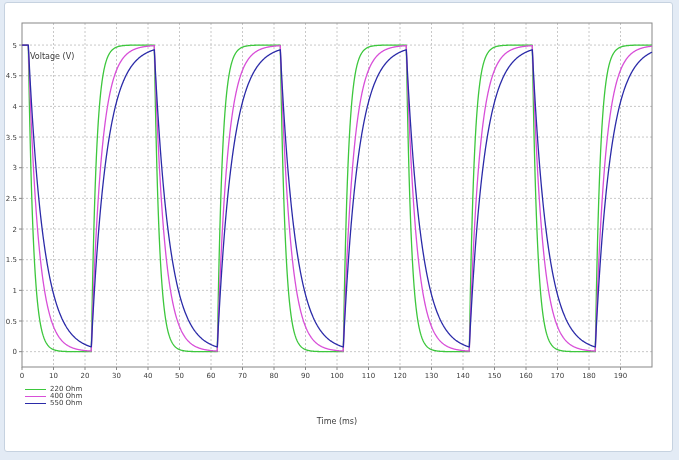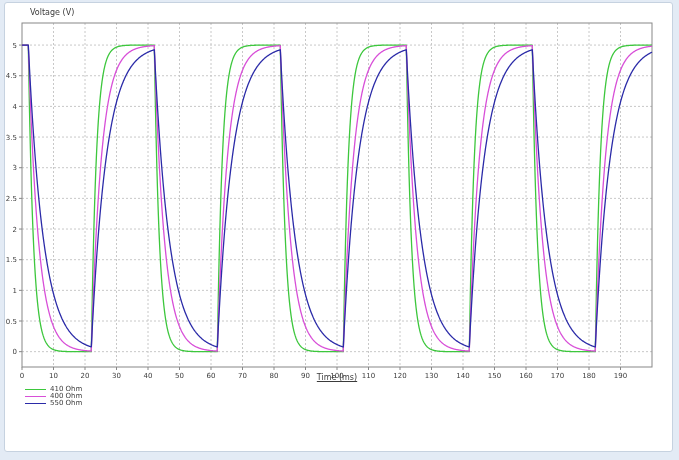--- a/index.html
+++ b/index.html
@@ -16,23 +16,24 @@
     background: #ffffff;
     border: 1px solid #c6d2e0;
     border-radius: 3px;
   }
   #plot-svg { position: absolute; left: 0; top: 0; }
   .axis-label {
     position: absolute;
     font-size: 8px;
     color: #3b3b3b;
     white-space: nowrap;
+    margin-top: 44px;
   }
   #ylabel { left: 30px; top: 8px; }
-  #xlabel { left: 337px; top: 373px; transform: translateX(-50%); text-decoration: underline; }
+  #xlabel { left: 337px; top: 373px; transform: translateX(-50%); }
   .legend {
     position: absolute;
     left: 25px; top: 386px;
   }
   .legend-row {
     display: flex; align-items: center;
     height: 7px; gap: 4px;
   }
   .legend-swatch { width: 21px; height: 1px; background: #999; }
   .legend-label { font-size: 7px; color: #3b3b3b; line-height: 7px; }
@@ -149,21 +150,21 @@
       <polyline points="22.00,45.07 22.32,45.07 22.63,45.07 22.95,45.07 23.26,45.07 23.57,45.07 23.89,45.07 24.20,45.07 24.52,45.07 24.84,45.07 25.15,45.07 25.46,45.07 25.78,45.07 26.09,45.07 26.41,45.07 26.73,45.07 27.04,45.07 27.36,45.07 27.67,45.07 27.98,45.07 28.30,45.07 28.62,51.40 28.93,57.59 29.25,63.65 29.56,69.59 29.88,75.40 30.19,81.10 30.51,86.68 30.82,92.14 31.14,97.49 31.45,102.73 31.77,107.87 32.08,112.89 32.40,117.82 32.71,122.64 33.03,127.36 33.34,131.99 33.66,136.51 33.97,140.95 34.29,145.30 34.60,149.55 34.92,153.72 35.23,157.80 35.55,161.80 35.86,165.71 36.17,169.54 36.49,173.30 36.80,176.98 37.12,180.58 37.43,184.11 37.75,187.56 38.06,190.95 38.38,194.26 38.69,197.50 39.01,200.68 39.32,203.80 39.64,206.84 39.95,209.83 40.27,212.76 40.58,215.62 40.90,218.42 41.21,221.17 41.53,223.86 41.84,226.50 42.16,229.08 42.47,231.61 42.79,234.08 43.10,236.51 43.42,238.88 43.73,241.21 44.05,243.48 44.36,245.71 44.68,247.90 44.99,250.04 45.31,252.13 45.62,254.19 45.94,256.20 46.25,258.16 46.57,260.09 46.88,261.98 47.20,263.83 47.51,265.64 47.83,267.41 48.14,269.15 48.46,270.85 48.77,272.52 49.09,274.15 49.40,275.75 49.72,277.31 50.03,278.85 50.35,280.35 50.66,281.82 50.98,283.26 51.29,284.67 51.61,286.05 51.92,287.40 52.24,288.73 52.55,290.03 52.87,291.30 53.18,292.54 53.50,293.76 53.81,294.96 54.13,296.13 54.44,297.27 54.76,298.39 55.07,299.49 55.39,300.57 55.70,301.62 56.02,302.65 56.33,303.66 56.65,304.65 56.96,305.62 57.28,306.57 57.59,307.50 57.91,308.41 58.22,309.30 58.54,310.18 58.85,311.03 59.17,311.87 59.48,312.69 59.80,313.49 60.11,314.28 60.43,315.05 60.74,315.81 61.06,316.55 61.37,317.27 61.69,317.98 62.00,318.68 62.32,319.36 62.63,320.02 62.95,320.67 63.26,321.31 63.58,321.94 63.89,322.55 64.21,323.15 64.52,323.74 64.84,324.32 65.15,324.88 65.47,325.43 65.78,325.97 66.10,326.50 66.41,327.02 66.73,327.53 67.04,328.03 67.36,328.52 67.67,328.99 67.99,329.46 68.30,329.92 68.62,330.37 68.93,330.81 69.25,331.24 69.56,331.66 69.88,332.07 70.19,332.47 70.51,332.87 70.82,333.26 71.14,333.64 71.45,334.01 71.77,334.37 72.08,334.73 72.40,335.08 72.71,335.42 73.03,335.76 73.34,336.08 73.66,336.41 73.97,336.72 74.29,337.03 74.60,337.33 74.92,337.63 75.23,337.92 75.55,338.20 75.86,338.48 76.18,338.75 76.49,339.02 76.81,339.28 77.12,339.53 77.44,339.78 77.75,340.03 78.07,340.27 78.38,340.50 78.70,340.73 79.01,340.96 79.33,341.18 79.64,341.40 79.96,341.61 80.27,341.81 80.59,342.02 80.90,342.22 81.22,342.41 81.53,342.60 81.85,342.79 82.17,342.97 82.48,343.15 82.80,343.33 83.11,343.50 83.43,343.67 83.74,343.83 84.06,343.99 84.37,344.15 84.69,344.31 85.00,344.46 85.32,344.61 85.63,344.75 85.95,344.90 86.26,345.04 86.58,345.17 86.89,345.31 87.21,345.44 87.52,345.57 87.84,345.69 88.15,345.82 88.47,345.94 88.78,346.05 89.10,346.17 89.41,346.28 89.73,346.39 90.04,346.50 90.36,346.61 90.67,346.71 90.99,346.82 91.30,346.92 91.62,340.69 91.93,334.60 92.25,328.63 92.56,322.78 92.88,317.06 93.19,311.45 93.51,305.96 93.82,300.58 94.14,295.31 94.45,290.15 94.77,285.10 95.08,280.15 95.40,275.30 95.71,270.56 96.03,265.91 96.34,261.35 96.66,256.89 96.97,252.53 97.29,248.25 97.60,244.06 97.92,239.96 98.23,235.94 98.55,232.01 98.86,228.15 99.18,224.38 99.49,220.68 99.81,217.06 100.12,213.51 100.44,210.04 100.75,206.64 101.07,203.31 101.38,200.05 101.70,196.85 102.01,193.72 102.33,190.66 102.64,187.65 102.96,184.72 103.27,181.84 103.59,179.02 103.90,176.25 104.22,173.55 104.53,170.90 104.85,168.31 105.16,165.77 105.48,163.28 105.79,160.84 106.11,158.45 106.42,156.12 106.74,153.83 107.05,151.58 107.37,149.39 107.68,147.24 108.00,145.13 108.31,143.07 108.63,141.05 108.94,139.07 109.26,137.13 109.57,135.23 109.89,133.37 110.20,131.55 110.52,129.77 110.83,128.02 111.15,126.31 111.46,124.64 111.78,123.00 112.09,121.39 112.41,119.82 112.72,118.28 113.04,116.77 113.35,115.29 113.67,113.84 113.98,112.42 114.30,111.04 114.61,109.68 114.93,108.34 115.24,107.04 115.56,105.76 115.87,104.51 116.19,103.29 116.50,102.09 116.82,100.91 117.13,99.76 117.45,98.63 117.76,97.53 118.08,96.45 118.39,95.39 118.71,94.35 119.02,93.33 119.34,92.34 119.65,91.36 119.97,90.41 120.28,89.47 120.60,88.56 120.91,87.66 121.23,86.78 121.54,85.92 121.86,85.08 122.17,84.26 122.49,83.45 122.80,82.66 123.12,81.88 123.43,81.12 123.75,80.38 124.06,79.65 124.38,78.94 124.69,78.24 125.01,77.56 125.32,76.89 125.64,76.23 125.95,75.59 126.27,74.96 126.58,74.35 126.90,73.74 127.21,73.15 127.53,72.57 127.84,72.00 128.16,71.45 128.47,70.91 128.79,70.37 129.10,69.85 129.42,69.34 129.73,68.84 130.05,68.35 130.36,67.87 130.68,67.40 130.99,66.94 131.31,66.49 131.62,66.05 131.94,65.62 132.25,65.19 132.57,64.78 132.88,64.37 133.20,63.97 133.51,63.58 133.83,63.20 134.14,62.83 134.46,62.46 134.77,62.10 135.09,61.75 135.40,61.41 135.72,61.07 136.03,60.74 136.35,60.42 136.66,60.10 136.98,59.79 137.29,59.49 137.61,59.19 137.92,58.90 138.24,58.62 138.55,58.34 138.87,58.06 139.18,57.80 139.50,57.53 139.81,57.28 140.13,57.02 140.44,56.78 140.76,56.54 141.07,56.30 141.39,56.07 141.70,55.84 142.02,55.62 142.33,55.40 142.65,55.19 142.96,54.98 143.28,54.78 143.59,54.58 143.91,54.38 144.22,54.19 144.54,54.00 144.85,53.82 145.17,53.64 145.48,53.46 145.80,53.29 146.11,53.12 146.43,52.95 146.74,52.79 147.06,52.63 147.37,52.48 147.69,52.32 148.00,52.17 148.32,52.03 148.63,51.88 148.95,51.74 149.26,51.61 149.58,51.47 149.89,51.34 150.21,51.21 150.52,51.08 150.84,50.96 151.15,50.84 151.47,50.72 151.78,50.60 152.10,50.49 152.41,50.38 152.73,50.27 153.04,50.16 153.36,50.06 153.67,49.95 153.99,49.85 154.30,49.75 154.62,55.98 154.93,62.08 155.25,68.05 155.56,73.89 155.88,79.62 156.19,85.23 156.51,90.72 156.82,96.10 157.14,101.37 157.45,106.53 157.77,111.59 158.08,116.54 158.40,121.39 158.71,126.13 159.03,130.78 159.34,135.34 159.66,139.80 159.97,144.17 160.29,148.45 160.60,152.64 160.92,156.74 161.23,160.76 161.55,164.69 161.86,168.55 162.18,172.32 162.49,176.02 162.81,179.64 163.12,183.19 163.44,186.66 163.75,190.07 164.07,193.40 164.38,196.66 164.70,199.86 165.01,202.99 165.33,206.05 165.64,209.06 165.96,212.00 166.27,214.88 166.59,217.70 166.90,220.46 167.22,223.16 167.53,225.81 167.85,228.41 168.16,230.95 168.48,233.44 168.79,235.88 169.11,238.26 169.42,240.60 169.74,242.89 170.05,245.13 170.37,247.33 170.68,249.48 171.00,251.59 171.31,253.65 171.63,255.67 171.94,257.65 172.26,259.59 172.57,261.49 172.89,263.35 173.20,265.17 173.52,266.95 173.83,268.70 174.15,270.41 174.46,272.09 174.78,273.73 175.09,275.33 175.41,276.91 175.72,278.45 176.04,279.96 176.35,281.44 176.67,282.89 176.98,284.30 177.30,285.69 177.61,287.05 177.93,288.39 178.24,289.69 178.56,290.97 178.87,292.22 179.19,293.45 179.50,294.65 179.82,295.82 180.13,296.97 180.45,298.10 180.76,299.21 181.08,300.29 181.39,301.35 181.71,302.38 182.02,303.40 182.34,304.40 182.65,305.37 182.97,306.32 183.28,307.26 183.60,308.18 183.91,309.07 184.23,309.95 184.54,310.81 184.86,311.65 185.17,312.48 185.49,313.29 185.80,314.08 186.12,314.85 186.43,315.61 186.75,316.36 187.06,317.08 187.38,317.80 187.69,318.49 188.01,319.18 188.32,319.85 188.64,320.50 188.95,321.15 189.27,321.78 189.58,322.39 189.90,323.00 190.21,323.59 190.53,324.17 190.84,324.73 191.16,325.29 191.47,325.83 191.79,326.37 192.10,326.89 192.42,327.40 192.73,327.90 193.05,328.39 193.36,328.87 193.68,329.34 193.99,329.80 194.31,330.25 194.62,330.69 194.94,331.12 195.25,331.55 195.57,331.96 195.88,332.37 196.20,332.77 196.51,333.16 196.83,333.54 197.14,333.91 197.46,334.28 197.77,334.64 198.09,334.99 198.40,335.33 198.72,335.67 199.03,336.00 199.35,336.32 199.66,336.64 199.98,336.95 200.29,337.25 200.61,337.55 200.92,337.84 201.24,338.13 201.55,338.40 201.87,338.68 202.18,338.95 202.50,339.21 202.81,339.47 203.13,339.72 203.44,339.96 203.76,340.21 204.07,340.44 204.39,340.67 204.70,340.90 205.02,341.12 205.33,341.34 205.65,341.55 205.96,341.76 206.28,341.97 206.59,342.17 206.91,342.36 207.22,342.55 207.54,342.74 207.85,342.93 208.17,343.11 208.48,343.28 208.80,343.46 209.11,343.62 209.43,343.79 209.74,343.95 210.06,344.11 210.37,344.27 210.69,344.42 211.00,344.57 211.32,344.72 211.63,344.86 211.95,345.00 212.26,345.14 212.58,345.27 212.89,345.40 213.21,345.53 213.52,345.66 213.84,345.78 214.15,345.91 214.47,346.02 214.78,346.14 215.10,346.25 215.41,346.37 215.73,346.48 216.04,346.58 216.36,346.69 216.67,346.79 216.99,346.89 217.30,346.99 217.62,340.76 217.93,334.67 218.25,328.70 218.56,322.85 218.88,317.12 219.19,311.51 219.51,306.02 219.82,300.64 220.14,295.37 220.45,290.21 220.77,285.16 221.08,280.21 221.40,275.36 221.71,270.61 222.03,265.96 222.34,261.41 222.66,256.95 222.97,252.58 223.29,248.30 223.60,244.11 223.92,240.01 224.23,235.99 224.55,232.05 224.86,228.20 225.18,224.42 225.49,220.72 225.81,217.10 226.12,213.55 226.44,210.08 226.75,206.68 227.07,203.35 227.38,200.08 227.70,196.89 228.01,193.76 228.33,190.69 228.64,187.69 228.96,184.75 229.27,181.87 229.59,179.05 229.90,176.29 230.22,173.58 230.53,170.93 230.85,168.34 231.16,165.80 231.48,163.31 231.79,160.87 232.11,158.48 232.42,156.14 232.74,153.85 233.05,151.61 233.37,149.41 233.68,147.26 234.00,145.16 234.31,143.09 234.63,141.07 234.94,139.09 235.26,137.15 235.57,135.26 235.89,133.40 236.20,131.57 236.52,129.79 236.83,128.04 237.15,126.33 237.46,124.66 237.78,123.02 238.09,121.41 238.41,119.84 238.72,118.30 239.04,116.79 239.35,115.31 239.67,113.86 239.98,112.44 240.30,111.05 240.61,109.69 240.93,108.36 241.24,107.05 241.56,105.78 241.87,104.53 242.19,103.30 242.50,102.10 242.82,100.92 243.13,99.77 243.45,98.64 243.76,97.54 244.08,96.46 244.39,95.40 244.71,94.36 245.02,93.34 245.34,92.35 245.65,91.37 245.97,90.42 246.28,89.49 246.60,88.57 246.91,87.67 247.23,86.79 247.54,85.93 247.86,85.09 248.17,84.27 248.49,83.46 248.80,82.67 249.12,81.89 249.43,81.13 249.75,80.39 250.06,79.66 250.38,78.95 250.69,78.25 251.01,77.57 251.32,76.90 251.64,76.24 251.95,75.60 252.27,74.97 252.58,74.35 252.90,73.75 253.21,73.16 253.53,72.58 253.84,72.01 254.16,71.46 254.47,70.91 254.79,70.38 255.10,69.86 255.42,69.35 255.73,68.85 256.05,68.36 256.36,67.88 256.68,67.41 256.99,66.95 257.31,66.49 257.62,66.05 257.94,65.62 258.25,65.20 258.57,64.78 258.88,64.38 259.19,63.98 259.51,63.59 259.82,63.21 260.14,62.83 260.45,62.47 260.77,62.11 261.08,61.76 261.40,61.41 261.71,61.08 262.03,60.75 262.34,60.42 262.66,60.11 262.97,59.80 263.29,59.49 263.60,59.20 263.92,58.90 264.23,58.62 264.55,58.34 264.86,58.07 265.18,57.80 265.49,57.54 265.81,57.28 266.12,57.03 266.44,56.78 266.75,56.54 267.07,56.30 267.38,56.07 267.70,55.85 268.01,55.62 268.33,55.41 268.64,55.19 268.96,54.98 269.27,54.78 269.59,54.58 269.90,54.38 270.22,54.19 270.53,54.00 270.85,53.82 271.16,53.64 271.48,53.46 271.79,53.29 272.11,53.12 272.42,52.95 272.74,52.79 273.05,52.63 273.37,52.48 273.68,52.32 274.00,52.18 274.31,52.03 274.63,51.89 274.94,51.75 275.26,51.61 275.57,51.47 275.89,51.34 276.20,51.21 276.52,51.09 276.83,50.96 277.15,50.84 277.46,50.72 277.78,50.60 278.09,50.49 278.41,50.38 278.72,50.27 279.04,50.16 279.35,50.06 279.67,49.95 279.98,49.85 280.30,49.76 280.61,55.98 280.93,62.08 281.24,68.05 281.56,73.90 281.87,79.62 282.19,85.23 282.50,90.72 282.82,96.11 283.13,101.37 283.45,106.53 283.76,111.59 284.08,116.54 284.39,121.39 284.71,126.13 285.02,130.78 285.34,135.34 285.65,139.80 285.97,144.17 286.28,148.45 286.60,152.64 286.91,156.74 287.23,160.76 287.54,164.69 287.86,168.55 288.17,172.33 288.49,176.02 288.80,179.64 289.12,183.19 289.43,186.66 289.75,190.07 290.06,193.40 290.38,196.66 290.69,199.86 291.01,202.99 291.32,206.05 291.64,209.06 291.95,212.00 292.27,214.88 292.58,217.70 292.90,220.46 293.21,223.16 293.53,225.81 293.84,228.41 294.16,230.95 294.47,233.44 294.79,235.88 295.10,238.26 295.42,240.60 295.73,242.89 296.05,245.13 296.36,247.33 296.68,249.48 296.99,251.59 297.31,253.65 297.62,255.67 297.94,257.65 298.25,259.59 298.57,261.49 298.88,263.35 299.20,265.17 299.51,266.95 299.83,268.70 300.14,270.41 300.46,272.09 300.77,273.73 301.09,275.33 301.40,276.91 301.72,278.45 302.03,279.96 302.35,281.44 302.66,282.89 302.98,284.30 303.29,285.69 303.61,287.05 303.92,288.39 304.24,289.69 304.55,290.97 304.87,292.22 305.18,293.45 305.50,294.65 305.81,295.82 306.13,296.97 306.44,298.10 306.76,299.21 307.07,300.29 307.39,301.35 307.70,302.38 308.02,303.40 308.33,304.40 308.65,305.37 308.96,306.32 309.28,307.26 309.59,308.18 309.91,309.07 310.22,309.95 310.54,310.81 310.85,311.65 311.17,312.48 311.48,313.29 311.80,314.08 312.11,314.85 312.43,315.61 312.74,316.36 313.06,317.08 313.37,317.80 313.69,318.49 314.00,319.18 314.32,319.85 314.63,320.50 314.95,321.15 315.26,321.78 315.58,322.39 315.89,323.00 316.21,323.59 316.52,324.17 316.84,324.73 317.15,325.29 317.47,325.83 317.78,326.37 318.10,326.89 318.41,327.40 318.73,327.90 319.04,328.39 319.36,328.87 319.67,329.34 319.99,329.80 320.30,330.25 320.62,330.69 320.93,331.12 321.25,331.55 321.56,331.96 321.88,332.37 322.19,332.77 322.51,333.16 322.82,333.54 323.14,333.91 323.45,334.28 323.77,334.64 324.08,334.99 324.40,335.33 324.71,335.67 325.03,336.00 325.34,336.32 325.66,336.64 325.97,336.95 326.29,337.25 326.60,337.55 326.92,337.84 327.23,338.13 327.55,338.41 327.86,338.68 328.18,338.95 328.49,339.21 328.81,339.47 329.12,339.72 329.44,339.96 329.75,340.21 330.07,340.44 330.38,340.67 330.70,340.90 331.01,341.12 331.33,341.34 331.64,341.55 331.96,341.76 332.27,341.97 332.59,342.17 332.90,342.36 333.22,342.55 333.53,342.74 333.85,342.93 334.16,343.11 334.48,343.28 334.79,343.46 335.11,343.62 335.42,343.79 335.74,343.95 336.05,344.11 336.37,344.27 336.68,344.42 337.00,344.57 337.31,344.72 337.63,344.86 337.94,345.00 338.26,345.14 338.57,345.27 338.89,345.40 339.20,345.53 339.52,345.66 339.83,345.78 340.15,345.91 340.46,346.02 340.78,346.14 341.09,346.25 341.41,346.37 341.72,346.48 342.04,346.58 342.35,346.69 342.67,346.79 342.98,346.89 343.30,346.99 343.61,340.76 343.93,334.67 344.24,328.70 344.56,322.85 344.87,317.12 345.19,311.51 345.50,306.02 345.82,300.64 346.13,295.37 346.45,290.21 346.76,285.16 347.08,280.21 347.39,275.36 347.71,270.61 348.02,265.96 348.34,261.41 348.65,256.95 348.97,252.58 349.28,248.30 349.60,244.11 349.91,240.01 350.23,235.99 350.54,232.05 350.86,228.20 351.17,224.42 351.49,220.72 351.80,217.10 352.12,213.55 352.43,210.08 352.75,206.68 353.06,203.35 353.38,200.08 353.69,196.89 354.01,193.76 354.32,190.69 354.64,187.69 354.95,184.75 355.27,181.87 355.58,179.05 355.90,176.29 356.21,173.58 356.53,170.93 356.84,168.34 357.16,165.80 357.47,163.31 357.79,160.87 358.10,158.48 358.42,156.14 358.73,153.85 359.05,151.61 359.36,149.41 359.68,147.26 359.99,145.16 360.31,143.09 360.62,141.07 360.94,139.09 361.25,137.15 361.57,135.26 361.88,133.40 362.20,131.57 362.51,129.79 362.83,128.04 363.14,126.33 363.46,124.66 363.77,123.02 364.09,121.41 364.40,119.84 364.72,118.30 365.03,116.79 365.35,115.31 365.66,113.86 365.98,112.44 366.29,111.05 366.61,109.69 366.92,108.36 367.24,107.05 367.55,105.78 367.87,104.53 368.18,103.30 368.50,102.10 368.81,100.92 369.13,99.77 369.44,98.64 369.76,97.54 370.07,96.46 370.39,95.40 370.70,94.36 371.02,93.34 371.33,92.35 371.65,91.37 371.96,90.42 372.28,89.49 372.59,88.57 372.91,87.67 373.22,86.79 373.54,85.93 373.85,85.09 374.17,84.27 374.48,83.46 374.80,82.67 375.11,81.89 375.43,81.13 375.74,80.39 376.06,79.66 376.37,78.95 376.69,78.25 377.00,77.57 377.32,76.90 377.63,76.24 377.95,75.60 378.26,74.97 378.58,74.35 378.89,73.75 379.21,73.16 379.52,72.58 379.84,72.01 380.15,71.46 380.47,70.91 380.78,70.38 381.10,69.86 381.41,69.35 381.73,68.85 382.04,68.36 382.36,67.88 382.67,67.41 382.99,66.95 383.30,66.49 383.62,66.05 383.93,65.62 384.25,65.20 384.56,64.78 384.88,64.38 385.19,63.98 385.51,63.59 385.82,63.21 386.14,62.83 386.45,62.47 386.77,62.11 387.08,61.76 387.40,61.41 387.71,61.08 388.03,60.75 388.34,60.42 388.66,60.11 388.97,59.80 389.29,59.49 389.60,59.20 389.92,58.90 390.23,58.62 390.55,58.34 390.86,58.07 391.18,57.80 391.49,57.54 391.81,57.28 392.12,57.03 392.44,56.78 392.75,56.54 393.07,56.30 393.38,56.07 393.70,55.85 394.01,55.62 394.33,55.41 394.64,55.19 394.96,54.98 395.27,54.78 395.59,54.58 395.90,54.38 396.22,54.19 396.53,54.00 396.85,53.82 397.16,53.64 397.48,53.46 397.79,53.29 398.11,53.12 398.42,52.95 398.74,52.79 399.05,52.63 399.37,52.48 399.68,52.32 400.00,52.18 400.31,52.03 400.63,51.89 400.94,51.75 401.26,51.61 401.57,51.47 401.89,51.34 402.20,51.21 402.52,51.09 402.83,50.96 403.15,50.84 403.46,50.72 403.78,50.60 404.09,50.49 404.41,50.38 404.72,50.27 405.04,50.16 405.35,50.06 405.67,49.95 405.98,49.85 406.30,49.76 406.61,55.98 406.93,62.08 407.24,68.05 407.56,73.90 407.87,79.62 408.19,85.23 408.50,90.72 408.82,96.11 409.13,101.37 409.45,106.53 409.76,111.59 410.08,116.54 410.39,121.39 410.71,126.13 411.02,130.78 411.34,135.34 411.65,139.80 411.97,144.17 412.28,148.45 412.60,152.64 412.91,156.74 413.23,160.76 413.54,164.69 413.86,168.55 414.17,172.33 414.49,176.02 414.80,179.64 415.12,183.19 415.43,186.66 415.75,190.07 416.06,193.40 416.38,196.66 416.69,199.86 417.01,202.99 417.32,206.05 417.64,209.06 417.95,212.00 418.27,214.88 418.58,217.70 418.90,220.46 419.21,223.16 419.53,225.81 419.84,228.41 420.16,230.95 420.47,233.44 420.79,235.88 421.10,238.26 421.42,240.60 421.73,242.89 422.05,245.13 422.36,247.33 422.68,249.48 422.99,251.59 423.31,253.65 423.62,255.67 423.94,257.65 424.25,259.59 424.57,261.49 424.88,263.35 425.20,265.17 425.51,266.95 425.83,268.70 426.14,270.41 426.46,272.09 426.77,273.73 427.09,275.33 427.40,276.91 427.72,278.45 428.03,279.96 428.35,281.44 428.66,282.89 428.98,284.30 429.29,285.69 429.61,287.05 429.92,288.39 430.24,289.69 430.55,290.97 430.87,292.22 431.18,293.45 431.50,294.65 431.81,295.82 432.13,296.97 432.44,298.10 432.76,299.21 433.07,300.29 433.39,301.35 433.70,302.38 434.02,303.40 434.33,304.40 434.65,305.37 434.96,306.32 435.28,307.26 435.59,308.18 435.91,309.07 436.22,309.95 436.54,310.81 436.85,311.65 437.17,312.48 437.48,313.29 437.80,314.08 438.11,314.85 438.43,315.61 438.74,316.36 439.06,317.08 439.37,317.80 439.69,318.49 440.00,319.18 440.32,319.85 440.63,320.50 440.95,321.15 441.26,321.78 441.58,322.39 441.89,323.00 442.21,323.59 442.52,324.17 442.84,324.73 443.15,325.29 443.47,325.83 443.78,326.37 444.10,326.89 444.41,327.40 444.73,327.90 445.04,328.39 445.36,328.87 445.67,329.34 445.99,329.80 446.30,330.25 446.62,330.69 446.93,331.12 447.25,331.55 447.56,331.96 447.88,332.37 448.19,332.77 448.51,333.16 448.82,333.54 449.14,333.91 449.45,334.28 449.77,334.64 450.08,334.99 450.40,335.33 450.71,335.67 451.03,336.00 451.34,336.32 451.66,336.64 451.97,336.95 452.29,337.25 452.60,337.55 452.92,337.84 453.23,338.13 453.55,338.41 453.86,338.68 454.18,338.95 454.49,339.21 454.81,339.47 455.12,339.72 455.44,339.96 455.75,340.21 456.07,340.44 456.38,340.67 456.70,340.90 457.01,341.12 457.33,341.34 457.64,341.55 457.96,341.76 458.27,341.97 458.59,342.17 458.90,342.36 459.22,342.55 459.53,342.74 459.85,342.93 460.16,343.11 460.48,343.28 460.79,343.46 461.11,343.62 461.42,343.79 461.74,343.95 462.05,344.11 462.37,344.27 462.68,344.42 463.00,344.57 463.31,344.72 463.63,344.86 463.94,345.00 464.26,345.14 464.57,345.27 464.89,345.40 465.20,345.53 465.52,345.66 465.83,345.78 466.15,345.91 466.46,346.02 466.78,346.14 467.09,346.25 467.41,346.37 467.72,346.48 468.04,346.58 468.35,346.69 468.67,346.79 468.98,346.89 469.30,346.99 469.61,340.76 469.93,334.67 470.24,328.70 470.56,322.85 470.87,317.12 471.19,311.51 471.50,306.02 471.82,300.64 472.13,295.37 472.45,290.21 472.76,285.16 473.08,280.21 473.39,275.36 473.71,270.61 474.02,265.96 474.34,261.41 474.65,256.95 474.97,252.58 475.28,248.30 475.60,244.11 475.91,240.01 476.23,235.99 476.54,232.05 476.86,228.20 477.17,224.42 477.49,220.72 477.80,217.10 478.12,213.55 478.43,210.08 478.75,206.68 479.06,203.35 479.38,200.08 479.69,196.89 480.01,193.76 480.32,190.69 480.64,187.69 480.95,184.75 481.27,181.87 481.58,179.05 481.90,176.29 482.21,173.58 482.53,170.93 482.84,168.34 483.16,165.80 483.47,163.31 483.79,160.87 484.10,158.48 484.42,156.14 484.73,153.85 485.05,151.61 485.36,149.41 485.68,147.26 485.99,145.16 486.31,143.09 486.62,141.07 486.94,139.09 487.25,137.15 487.57,135.26 487.88,133.40 488.20,131.57 488.51,129.79 488.83,128.04 489.14,126.33 489.46,124.66 489.77,123.02 490.09,121.41 490.40,119.84 490.72,118.30 491.03,116.79 491.35,115.31 491.66,113.86 491.98,112.44 492.29,111.05 492.61,109.69 492.92,108.36 493.24,107.05 493.55,105.78 493.87,104.53 494.18,103.30 494.50,102.10 494.81,100.92 495.13,99.77 495.44,98.64 495.76,97.54 496.07,96.46 496.39,95.40 496.70,94.36 497.02,93.34 497.33,92.35 497.65,91.37 497.96,90.42 498.28,89.49 498.59,88.57 498.91,87.67 499.22,86.79 499.54,85.93 499.85,85.09 500.17,84.27 500.48,83.46 500.80,82.67 501.11,81.89 501.43,81.13 501.74,80.39 502.06,79.66 502.37,78.95 502.69,78.25 503.00,77.57 503.32,76.90 503.63,76.24 503.95,75.60 504.26,74.97 504.58,74.35 504.89,73.75 505.21,73.16 505.52,72.58 505.84,72.01 506.15,71.46 506.47,70.91 506.78,70.38 507.10,69.86 507.41,69.35 507.73,68.85 508.04,68.36 508.36,67.88 508.67,67.41 508.99,66.95 509.30,66.49 509.62,66.05 509.93,65.62 510.25,65.20 510.56,64.78 510.88,64.38 511.19,63.98 511.51,63.59 511.82,63.21 512.14,62.83 512.45,62.47 512.77,62.11 513.08,61.76 513.40,61.41 513.71,61.08 514.03,60.75 514.34,60.42 514.66,60.11 514.97,59.80 515.29,59.49 515.60,59.20 515.92,58.90 516.23,58.62 516.55,58.34 516.86,58.07 517.18,57.80 517.49,57.54 517.81,57.28 518.12,57.03 518.44,56.78 518.75,56.54 519.07,56.30 519.38,56.07 519.70,55.85 520.01,55.62 520.33,55.41 520.64,55.19 520.96,54.98 521.27,54.78 521.59,54.58 521.90,54.38 522.22,54.19 522.53,54.00 522.85,53.82 523.16,53.64 523.48,53.46 523.79,53.29 524.11,53.12 524.42,52.95 524.74,52.79 525.05,52.63 525.37,52.48 525.68,52.32 526.00,52.18 526.31,52.03 526.63,51.89 526.94,51.75 527.26,51.61 527.57,51.47 527.89,51.34 528.20,51.21 528.52,51.09 528.83,50.96 529.15,50.84 529.46,50.72 529.78,50.60 530.09,50.49 530.41,50.38 530.72,50.27 531.04,50.16 531.35,50.06 531.67,49.95 531.98,49.85 532.30,49.76 532.61,55.98 532.93,62.08 533.24,68.05 533.56,73.90 533.87,79.62 534.19,85.23 534.50,90.72 534.82,96.11 535.13,101.37 535.45,106.53 535.76,111.59 536.08,116.54 536.39,121.39 536.71,126.13 537.02,130.78 537.34,135.34 537.65,139.80 537.97,144.17 538.28,148.45 538.60,152.64 538.91,156.74 539.23,160.76 539.54,164.69 539.86,168.55 540.17,172.33 540.49,176.02 540.80,179.64 541.12,183.19 541.43,186.66 541.75,190.07 542.06,193.40 542.38,196.66 542.69,199.86 543.01,202.99 543.32,206.05 543.64,209.06 543.95,212.00 544.27,214.88 544.58,217.70 544.90,220.46 545.21,223.16 545.53,225.81 545.84,228.41 546.16,230.95 546.47,233.44 546.79,235.88 547.10,238.26 547.42,240.60 547.73,242.89 548.05,245.13 548.36,247.33 548.68,249.48 548.99,251.59 549.31,253.65 549.62,255.67 549.94,257.65 550.25,259.59 550.57,261.49 550.88,263.35 551.20,265.17 551.51,266.95 551.83,268.70 552.14,270.41 552.46,272.09 552.77,273.73 553.09,275.33 553.40,276.91 553.72,278.45 554.03,279.96 554.35,281.44 554.66,282.89 554.98,284.30 555.29,285.69 555.61,287.05 555.92,288.39 556.24,289.69 556.55,290.97 556.87,292.22 557.18,293.45 557.50,294.65 557.81,295.82 558.13,296.97 558.44,298.10 558.76,299.21 559.07,300.29 559.39,301.35 559.70,302.38 560.02,303.40 560.33,304.40 560.65,305.37 560.96,306.32 561.28,307.26 561.59,308.18 561.91,309.07 562.22,309.95 562.54,310.81 562.85,311.65 563.17,312.48 563.48,313.29 563.80,314.08 564.11,314.85 564.43,315.61 564.74,316.36 565.06,317.08 565.37,317.80 565.69,318.49 566.00,319.18 566.32,319.85 566.63,320.50 566.95,321.15 567.26,321.78 567.58,322.39 567.89,323.00 568.21,323.59 568.52,324.17 568.84,324.73 569.15,325.29 569.47,325.83 569.78,326.37 570.10,326.89 570.41,327.40 570.73,327.90 571.04,328.39 571.36,328.87 571.67,329.34 571.99,329.80 572.30,330.25 572.62,330.69 572.93,331.12 573.25,331.55 573.56,331.96 573.88,332.37 574.19,332.77 574.51,333.16 574.82,333.54 575.14,333.91 575.45,334.28 575.77,334.64 576.08,334.99 576.40,335.33 576.71,335.67 577.03,336.00 577.34,336.32 577.66,336.64 577.97,336.95 578.29,337.25 578.60,337.55 578.92,337.84 579.23,338.13 579.55,338.41 579.86,338.68 580.18,338.95 580.49,339.21 580.81,339.47 581.12,339.72 581.44,339.96 581.75,340.21 582.07,340.44 582.38,340.67 582.70,340.90 583.01,341.12 583.33,341.34 583.64,341.55 583.96,341.76 584.27,341.97 584.59,342.17 584.90,342.36 585.22,342.55 585.53,342.74 585.85,342.93 586.16,343.11 586.48,343.28 586.79,343.46 587.11,343.62 587.42,343.79 587.74,343.95 588.05,344.11 588.37,344.27 588.68,344.42 589.00,344.57 589.31,344.72 589.63,344.86 589.94,345.00 590.26,345.14 590.57,345.27 590.89,345.40 591.20,345.53 591.52,345.66 591.83,345.78 592.15,345.91 592.46,346.02 592.78,346.14 593.09,346.25 593.41,346.37 593.72,346.48 594.04,346.58 594.35,346.69 594.67,346.79 594.98,346.89 595.30,346.99 595.61,340.76 595.93,334.67 596.24,328.70 596.56,322.85 596.87,317.12 597.19,311.51 597.50,306.02 597.82,300.64 598.13,295.37 598.45,290.21 598.76,285.16 599.08,280.21 599.39,275.36 599.71,270.61 600.02,265.96 600.34,261.41 600.65,256.95 600.97,252.58 601.28,248.30 601.60,244.11 601.91,240.01 602.23,235.99 602.54,232.05 602.86,228.20 603.17,224.42 603.49,220.72 603.80,217.10 604.12,213.55 604.43,210.08 604.75,206.68 605.06,203.35 605.38,200.08 605.69,196.89 606.01,193.76 606.32,190.69 606.64,187.69 606.95,184.75 607.27,181.87 607.58,179.05 607.90,176.29 608.21,173.58 608.53,170.93 608.84,168.34 609.16,165.80 609.47,163.31 609.79,160.87 610.10,158.48 610.42,156.14 610.73,153.85 611.05,151.61 611.36,149.41 611.68,147.26 611.99,145.16 612.31,143.09 612.62,141.07 612.94,139.09 613.25,137.15 613.57,135.26 613.88,133.40 614.20,131.57 614.51,129.79 614.83,128.04 615.14,126.33 615.46,124.66 615.77,123.02 616.09,121.41 616.40,119.84 616.72,118.30 617.03,116.79 617.35,115.31 617.66,113.86 617.98,112.44 618.29,111.05 618.61,109.69 618.92,108.36 619.24,107.05 619.55,105.78 619.87,104.53 620.18,103.30 620.50,102.10 620.81,100.92 621.13,99.77 621.44,98.64 621.76,97.54 622.07,96.46 622.39,95.40 622.70,94.36 623.02,93.34 623.33,92.35 623.65,91.37 623.96,90.42 624.28,89.49 624.59,88.57 624.91,87.67 625.22,86.79 625.54,85.93 625.85,85.09 626.17,84.27 626.48,83.46 626.80,82.67 627.11,81.89 627.43,81.13 627.74,80.39 628.06,79.66 628.37,78.95 628.69,78.25 629.00,77.57 629.32,76.90 629.63,76.24 629.95,75.60 630.26,74.97 630.58,74.35 630.89,73.75 631.21,73.16 631.52,72.58 631.84,72.01 632.15,71.46 632.47,70.91 632.78,70.38 633.10,69.86 633.41,69.35 633.73,68.85 634.04,68.36 634.36,67.88 634.67,67.41 634.99,66.95 635.30,66.49 635.62,66.05 635.93,65.62 636.25,65.20 636.56,64.78 636.88,64.38 637.19,63.98 637.51,63.59 637.82,63.21 638.14,62.83 638.45,62.47 638.77,62.11 639.08,61.76 639.40,61.41 639.71,61.08 640.03,60.75 640.34,60.42 640.66,60.11 640.97,59.80 641.29,59.49 641.60,59.20 641.92,58.90 642.23,58.62 642.55,58.34 642.86,58.07 643.18,57.80 643.49,57.54 643.81,57.28 644.12,57.03 644.44,56.78 644.75,56.54 645.07,56.30 645.38,56.07 645.70,55.85 646.01,55.62 646.33,55.41 646.64,55.19 646.96,54.98 647.27,54.78 647.59,54.58 647.90,54.38 648.22,54.19 648.53,54.00 648.85,53.82 649.16,53.64 649.48,53.46 649.79,53.29 650.11,53.12 650.42,52.95 650.74,52.79 651.05,52.63 651.37,52.48 651.68,52.32 652.00,52.18" fill="none" stroke="#2b2ba8" stroke-width="1.3" stroke-linejoin="round"></polyline>
     </svg>
 
   <div id="ylabel" class="axis-label">Voltage (V)</div>
 
   <div id="xlabel" class="axis-label">Time (ms)</div>
 
   <div class="legend">
     <div class="legend-row">
       <span class="legend-swatch" style="background: rgb(61, 199, 61);"></span>
-      <span class="legend-label">410 Ohm</span>
+      <span class="legend-label">220 Ohm</span>
     </div>
     <div class="legend-row">
       <span class="legend-swatch" style="background: rgb(216, 79, 216);"></span>
       <span class="legend-label">400 Ohm</span>
     </div>
     <div class="legend-row">
       <span class="legend-swatch" style="background: rgb(43, 43, 168);"></span>
       <span class="legend-label">550 Ohm</span>
     </div>
   </div>

